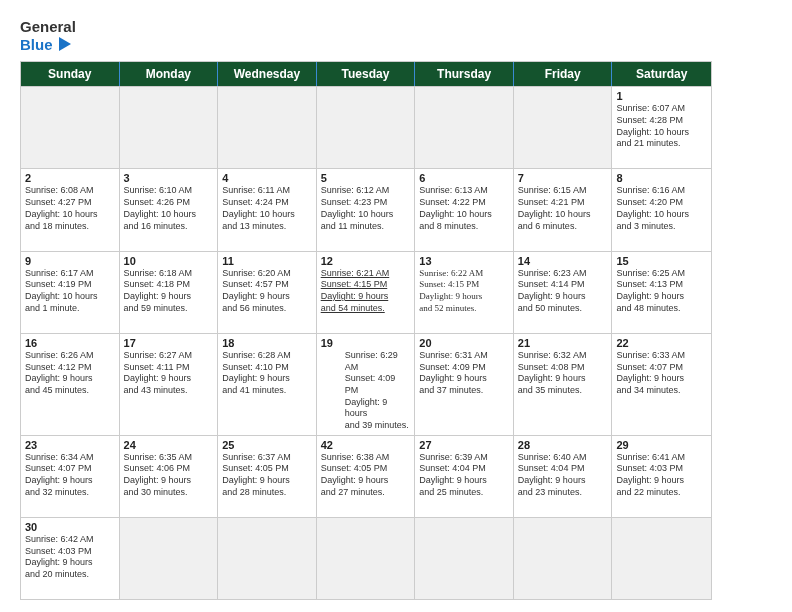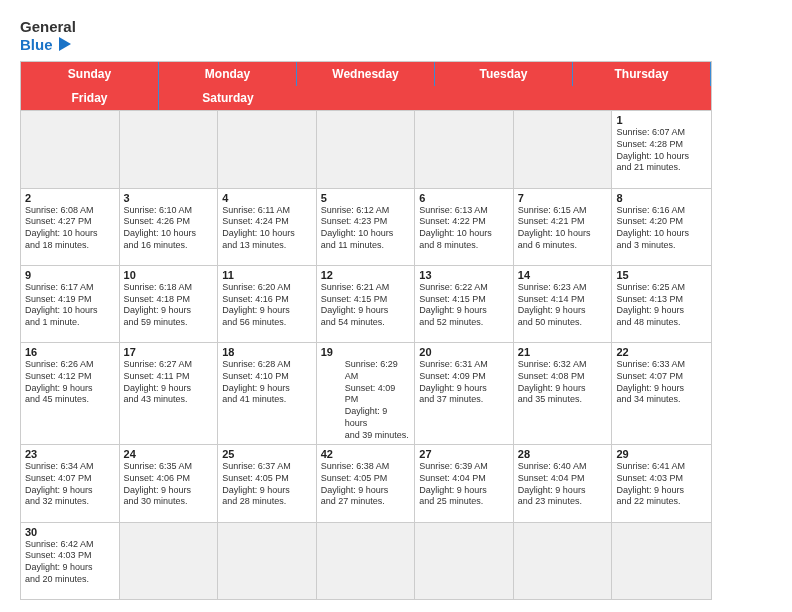--- a/index.html
+++ b/index.html
@@ -44,22 +44,22 @@
     }
     .calendar {
       border: 1px solid #ccc;
       flex: 1;
       display: flex;
       flex-direction: column;
       overflow: hidden;
     }
     .cal-header-row {
       display: grid;
-      grid-template-columns: repeat(5, 1fr);
-      background: #ef4444;
+      grid-template-columns: repeat(7, 1fr);
+      background: #14532d;
     }
     .cal-header-cell {
       color: #fff;
       font-size: 12px;
       font-weight: bold;
       padding: 5px 4px;
       text-align: center;
       border-right: 1px solid #3a8ad4;
     }
     .cal-header-cell:last-child {
@@ -218,34 +218,34 @@
           <div class="cal-cell">
             <div class="day-num">10</div>
             <div class="cell-info" style="white-space: pre-line;">Sunrise: 6:18 AM
 Sunset: 4:18 PM
 Daylight: 9 hours
 and 59 minutes.</div>
           </div>
           <div class="cal-cell">
             <div class="day-num">11</div>
             <div class="cell-info" style="white-space: pre-line;">Sunrise: 6:20 AM
-Sunset: 4:16 PM
+Sunset: 4:57 PM
 Daylight: 9 hours
 and 56 minutes.</div>
           </div>
           <div class="cal-cell">
             <div class="day-num">12</div>
-            <div class="cell-info" style="white-space: pre-line;">Sunrise: 6:21 AM
+            <div class="cell-info" style="white-space: pre-line; text-decoration: underline;">Sunrise: 6:21 AM
 Sunset: 4:15 PM
 Daylight: 9 hours
 and 54 minutes.</div>
           </div>
           <div class="cal-cell">
             <div class="day-num">13</div>
-            <div class="cell-info" style="white-space: pre-line;">Sunrise: 6:22 AM
+            <div class="cell-info" style="white-space: pre-line; font-family: Liberation Serif, serif;">Sunrise: 6:22 AM
 Sunset: 4:15 PM
 Daylight: 9 hours
 and 52 minutes.</div>
           </div>
           <div class="cal-cell">
             <div class="day-num">14</div>
             <div class="cell-info" style="white-space: pre-line;">Sunrise: 6:23 AM
 Sunset: 4:14 PM
 Daylight: 9 hours
 and 50 minutes.</div>

